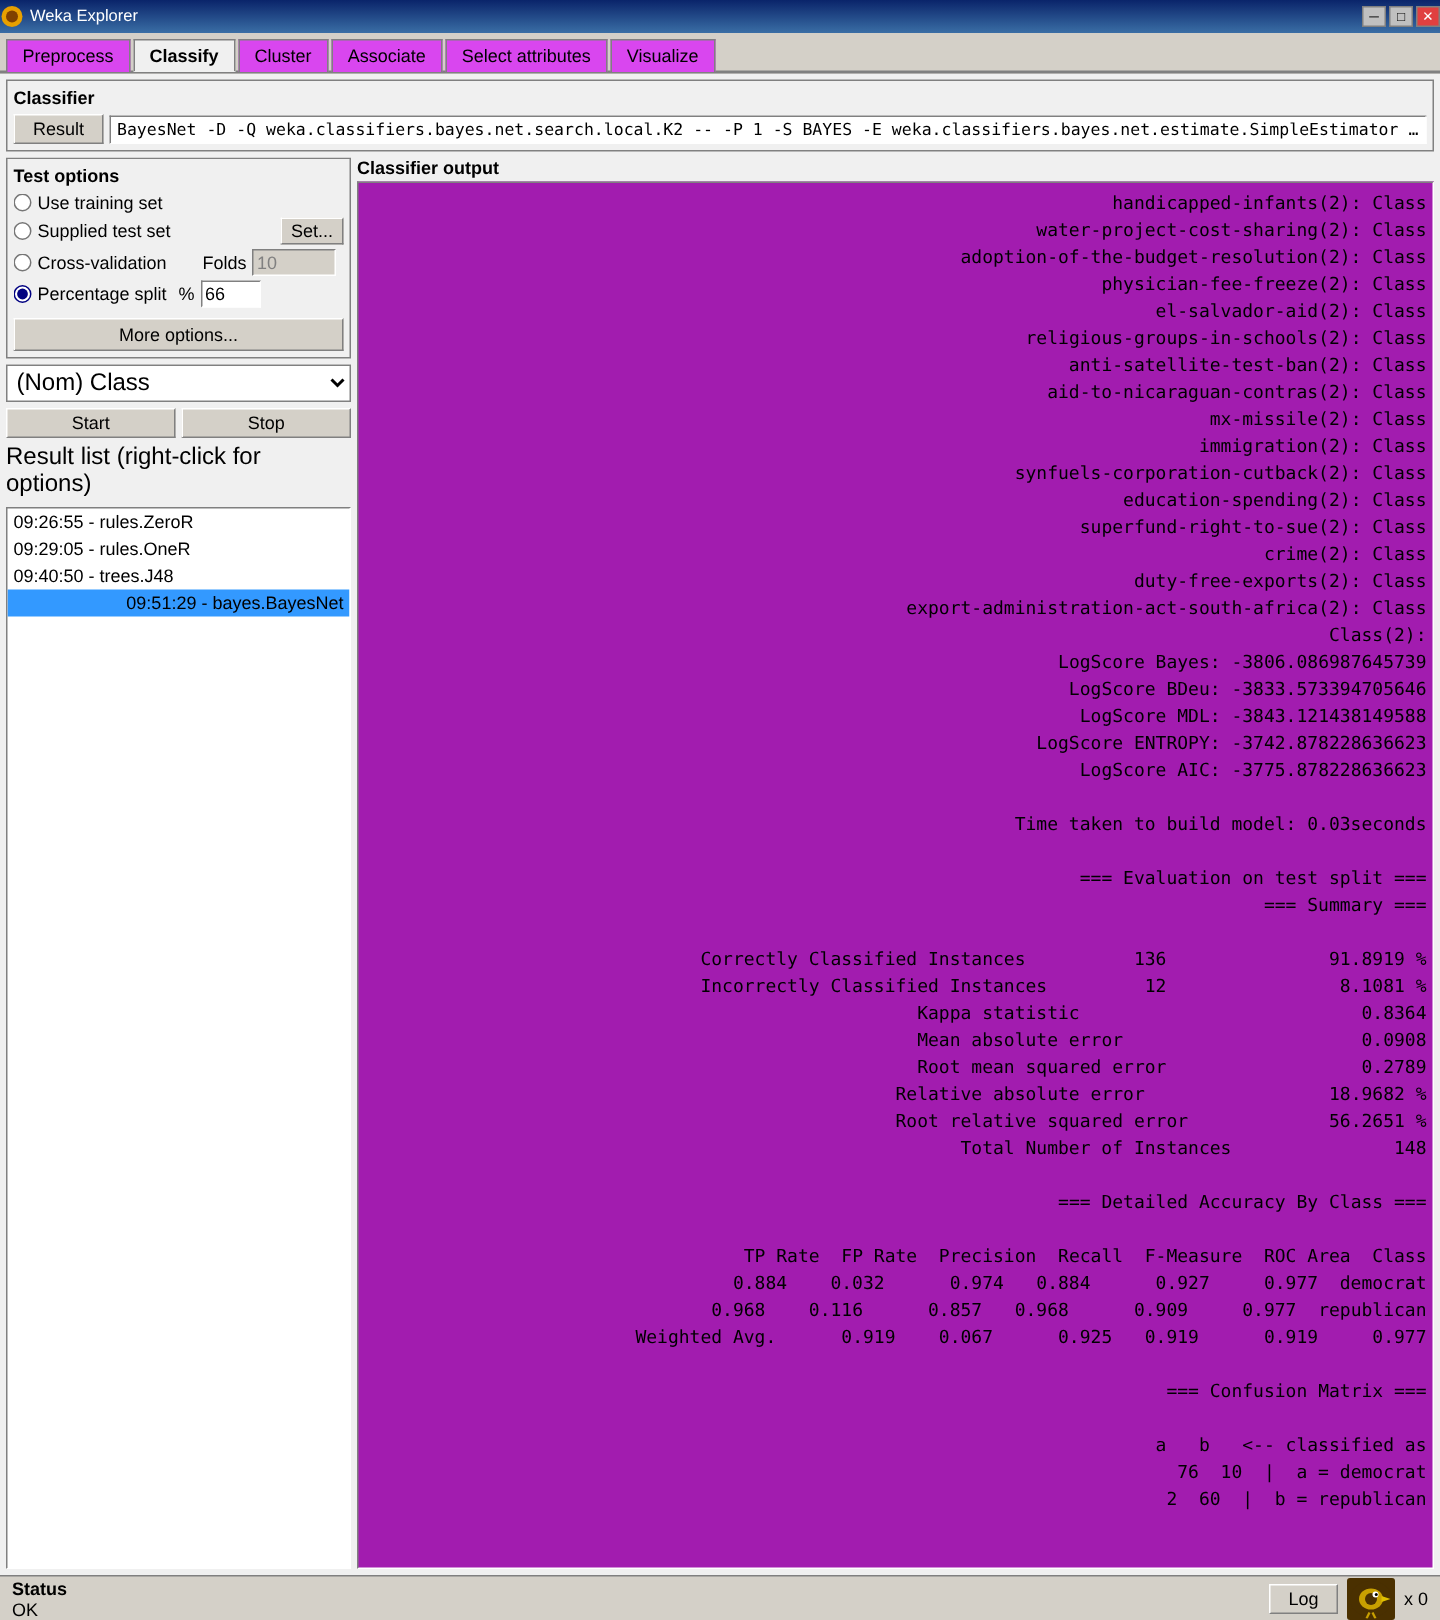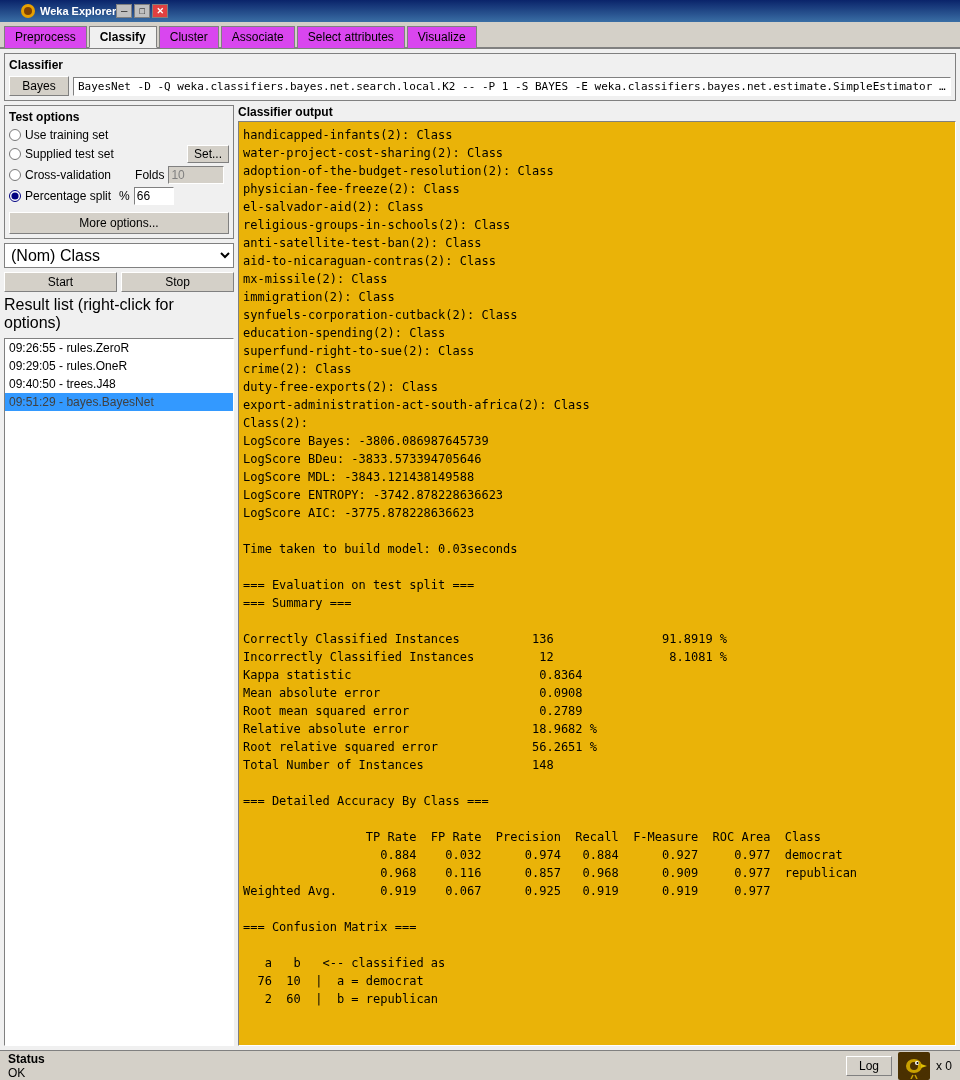--- a/index.html
+++ b/index.html
@@ -10,24 +10,24 @@
       width: 960px;
       height: 1080px;
       overflow: hidden;
     }
     .title-bar {
       background: linear-gradient(to bottom, #0a246a, #3a6ea5);
       color: white;
       height: 22px;
       display: flex;
       align-items: center;
-      justify-content: flex-start;
-      padding: 0 20px;
+      justify-content: space-between;
+      padding: 0 0;
       font-size: 11px;
-      font-weight: bold;
+      font-weight: normal;
     }
     .title-bar-left {
       display: flex;
       align-items: center;
       gap: 4px;
     }
     .title-bar-icon {
       width: 16px;
       height: 16px;
     }
@@ -190,39 +190,40 @@
       border-color: #808080 #ffffff #ffffff #808080;
       background: white;
       overflow-y: auto;
     }
     .result-item {
       padding: 2px 4px;
       cursor: pointer;
       font-size: 12px;
       white-space: nowrap;
     }
-    .result-item.selected { background: #3399ff; color: #404040; }
+    .result-item.selected { background: #3399ff; color: #000000; text-align: right; }
     .right-panel {
       flex: 1;
       display: flex;
       flex-direction: column;
     }
     .output-label {
       font-weight: bold;
       font-size: 12px;
       margin-bottom: 2px;
     }
     .output-area {
       flex: 1;
       border: 1px solid;
       border-color: #808080 #ffffff #ffffff #808080;
-      background: #eab308;
+      background: #a21caf;
       overflow: hidden;
       display: flex;
       flex-direction: column;
+      text-align: right;
     }
     .output-scroll {
       flex: 1;
       overflow-y: scroll;
       overflow-x: scroll;
       padding: 4px;
       font-family: monospace;
       font-size: 12px;
       line-height: 1.5;
       white-space: pre;
@@ -291,21 +292,21 @@
     <div class="tab">Associate</div>
     <div class="tab">Select attributes</div>
     <div class="tab">Visualize</div>
   </div>
 
   <div class="content-area">
 
     <div class="classifier-group">
       <div class="group-label">Classifier</div>
       <div class="classifier-row">
-        <button class="btn">Bayes</button>
+        <button class="btn">Result</button>
         <div class="classifier-text">BayesNet -D -Q weka.classifiers.bayes.net.search.local.K2 -- -P 1 -S BAYES -E weka.classifiers.bayes.net.estimate.SimpleEstimator -- -A 0.5</div>
       </div>
     </div>
 
     <div class="main-panels">
 
       <div class="left-panel">
 
         <div class="test-options-group">
           <div class="group-label">Test options</div>

